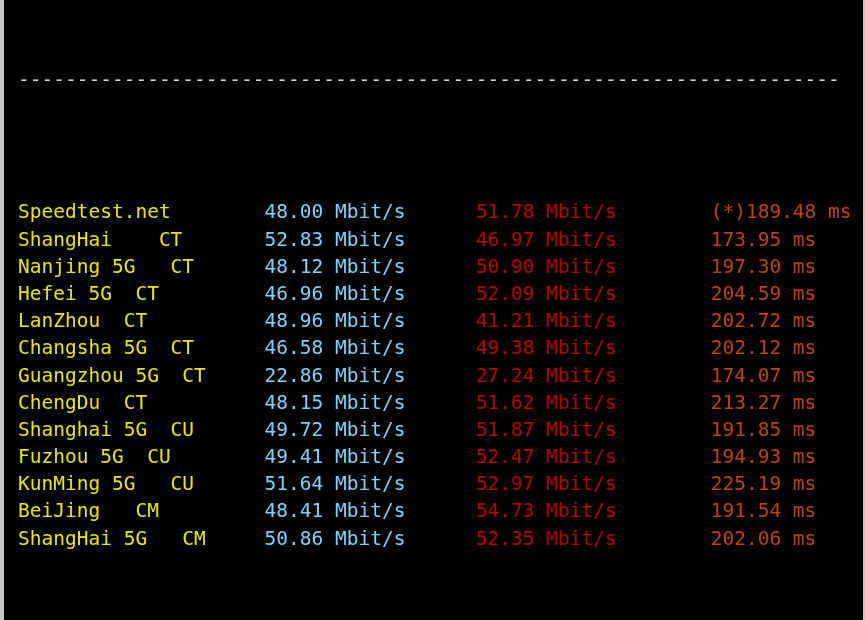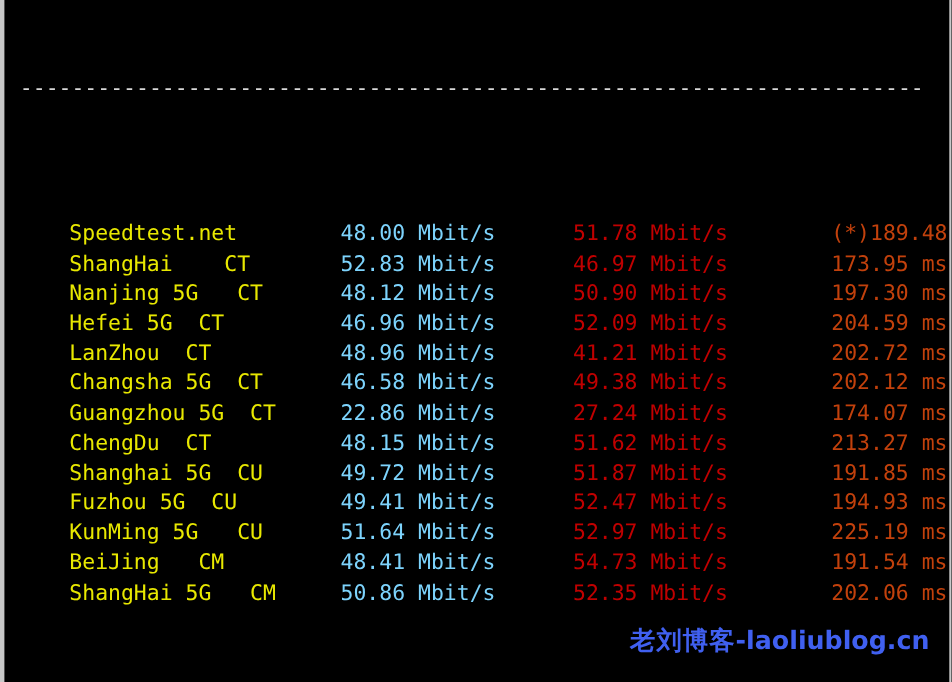--- a/index.html
+++ b/index.html
@@ -52,21 +52,21 @@
   }
 
   
   .row {
     white-space: pre;
     height: 27.2px;
     line-height: 27.2px;
   }
   .hdr { margin-top: 2px; }
 
-  .c-name  { color: #e8e800; margin-left: 45px; }
+  .c-name  { color: #e8e800; }
   .c-head  { color: #f2f2f2; }
   .c-up    { color: #7dd3fc; }
   .c-down  { color: #c00000; }
   .c-lat   { color: #c2410c; }
 
   
   #wm-center {
     position: absolute;
     left: 368px;
     top: 303px;
@@ -108,17 +108,14 @@
     <div id="table-body"><div class="row"><span class="c-name">Speedtest.net        </span><span class="c-up">48.00 Mbit/s      </span><span class="c-down">51.78 Mbit/s        </span><span class="c-lat">(*)189.48 ms</span></div><div class="row"><span class="c-name">ShangHai    CT       </span><span class="c-up">52.83 Mbit/s      </span><span class="c-down">46.97 Mbit/s        </span><span class="c-lat">173.95 ms</span></div><div class="row"><span class="c-name">Nanjing 5G   CT      </span><span class="c-up">48.12 Mbit/s      </span><span class="c-down">50.90 Mbit/s        </span><span class="c-lat">197.30 ms</span></div><div class="row"><span class="c-name">Hefei 5G  CT         </span><span class="c-up">46.96 Mbit/s      </span><span class="c-down">52.09 Mbit/s        </span><span class="c-lat">204.59 ms</span></div><div class="row"><span class="c-name">LanZhou  CT          </span><span class="c-up">48.96 Mbit/s      </span><span class="c-down">41.21 Mbit/s        </span><span class="c-lat">202.72 ms</span></div><div class="row"><span class="c-name">Changsha 5G  CT      </span><span class="c-up">46.58 Mbit/s      </span><span class="c-down">49.38 Mbit/s        </span><span class="c-lat">202.12 ms</span></div><div class="row"><span class="c-name">Guangzhou 5G  CT     </span><span class="c-up">22.86 Mbit/s      </span><span class="c-down">27.24 Mbit/s        </span><span class="c-lat">174.07 ms</span></div><div class="row"><span class="c-name">ChengDu  CT          </span><span class="c-up">48.15 Mbit/s      </span><span class="c-down">51.62 Mbit/s        </span><span class="c-lat">213.27 ms</span></div><div class="row"><span class="c-name">Shanghai 5G  CU      </span><span class="c-up">49.72 Mbit/s      </span><span class="c-down">51.87 Mbit/s        </span><span class="c-lat">191.85 ms</span></div><div class="row"><span class="c-name">Fuzhou 5G  CU        </span><span class="c-up">49.41 Mbit/s      </span><span class="c-down">52.47 Mbit/s        </span><span class="c-lat">194.93 ms</span></div><div class="row"><span class="c-name">KunMing 5G   CU      </span><span class="c-up">51.64 Mbit/s      </span><span class="c-down">52.97 Mbit/s        </span><span class="c-lat">225.19 ms</span></div><div class="row"><span class="c-name">BeiJing   CM         </span><span class="c-up">48.41 Mbit/s      </span><span class="c-down">54.73 Mbit/s        </span><span class="c-lat">191.54 ms</span></div><div class="row"><span class="c-name">ShangHai 5G   CM     </span><span class="c-up">50.86 Mbit/s      </span><span class="c-down">52.35 Mbit/s        </span><span class="c-lat">202.06 ms</span></div></div>
 
     
 
     
 
     
 
   </div>
 
-  <div id="wm-corner">
-    <span class="cn">老刘博客</span><span>-laoliublog.cn</span>
-  </div>
 
 </div>
 
 </body></html>

